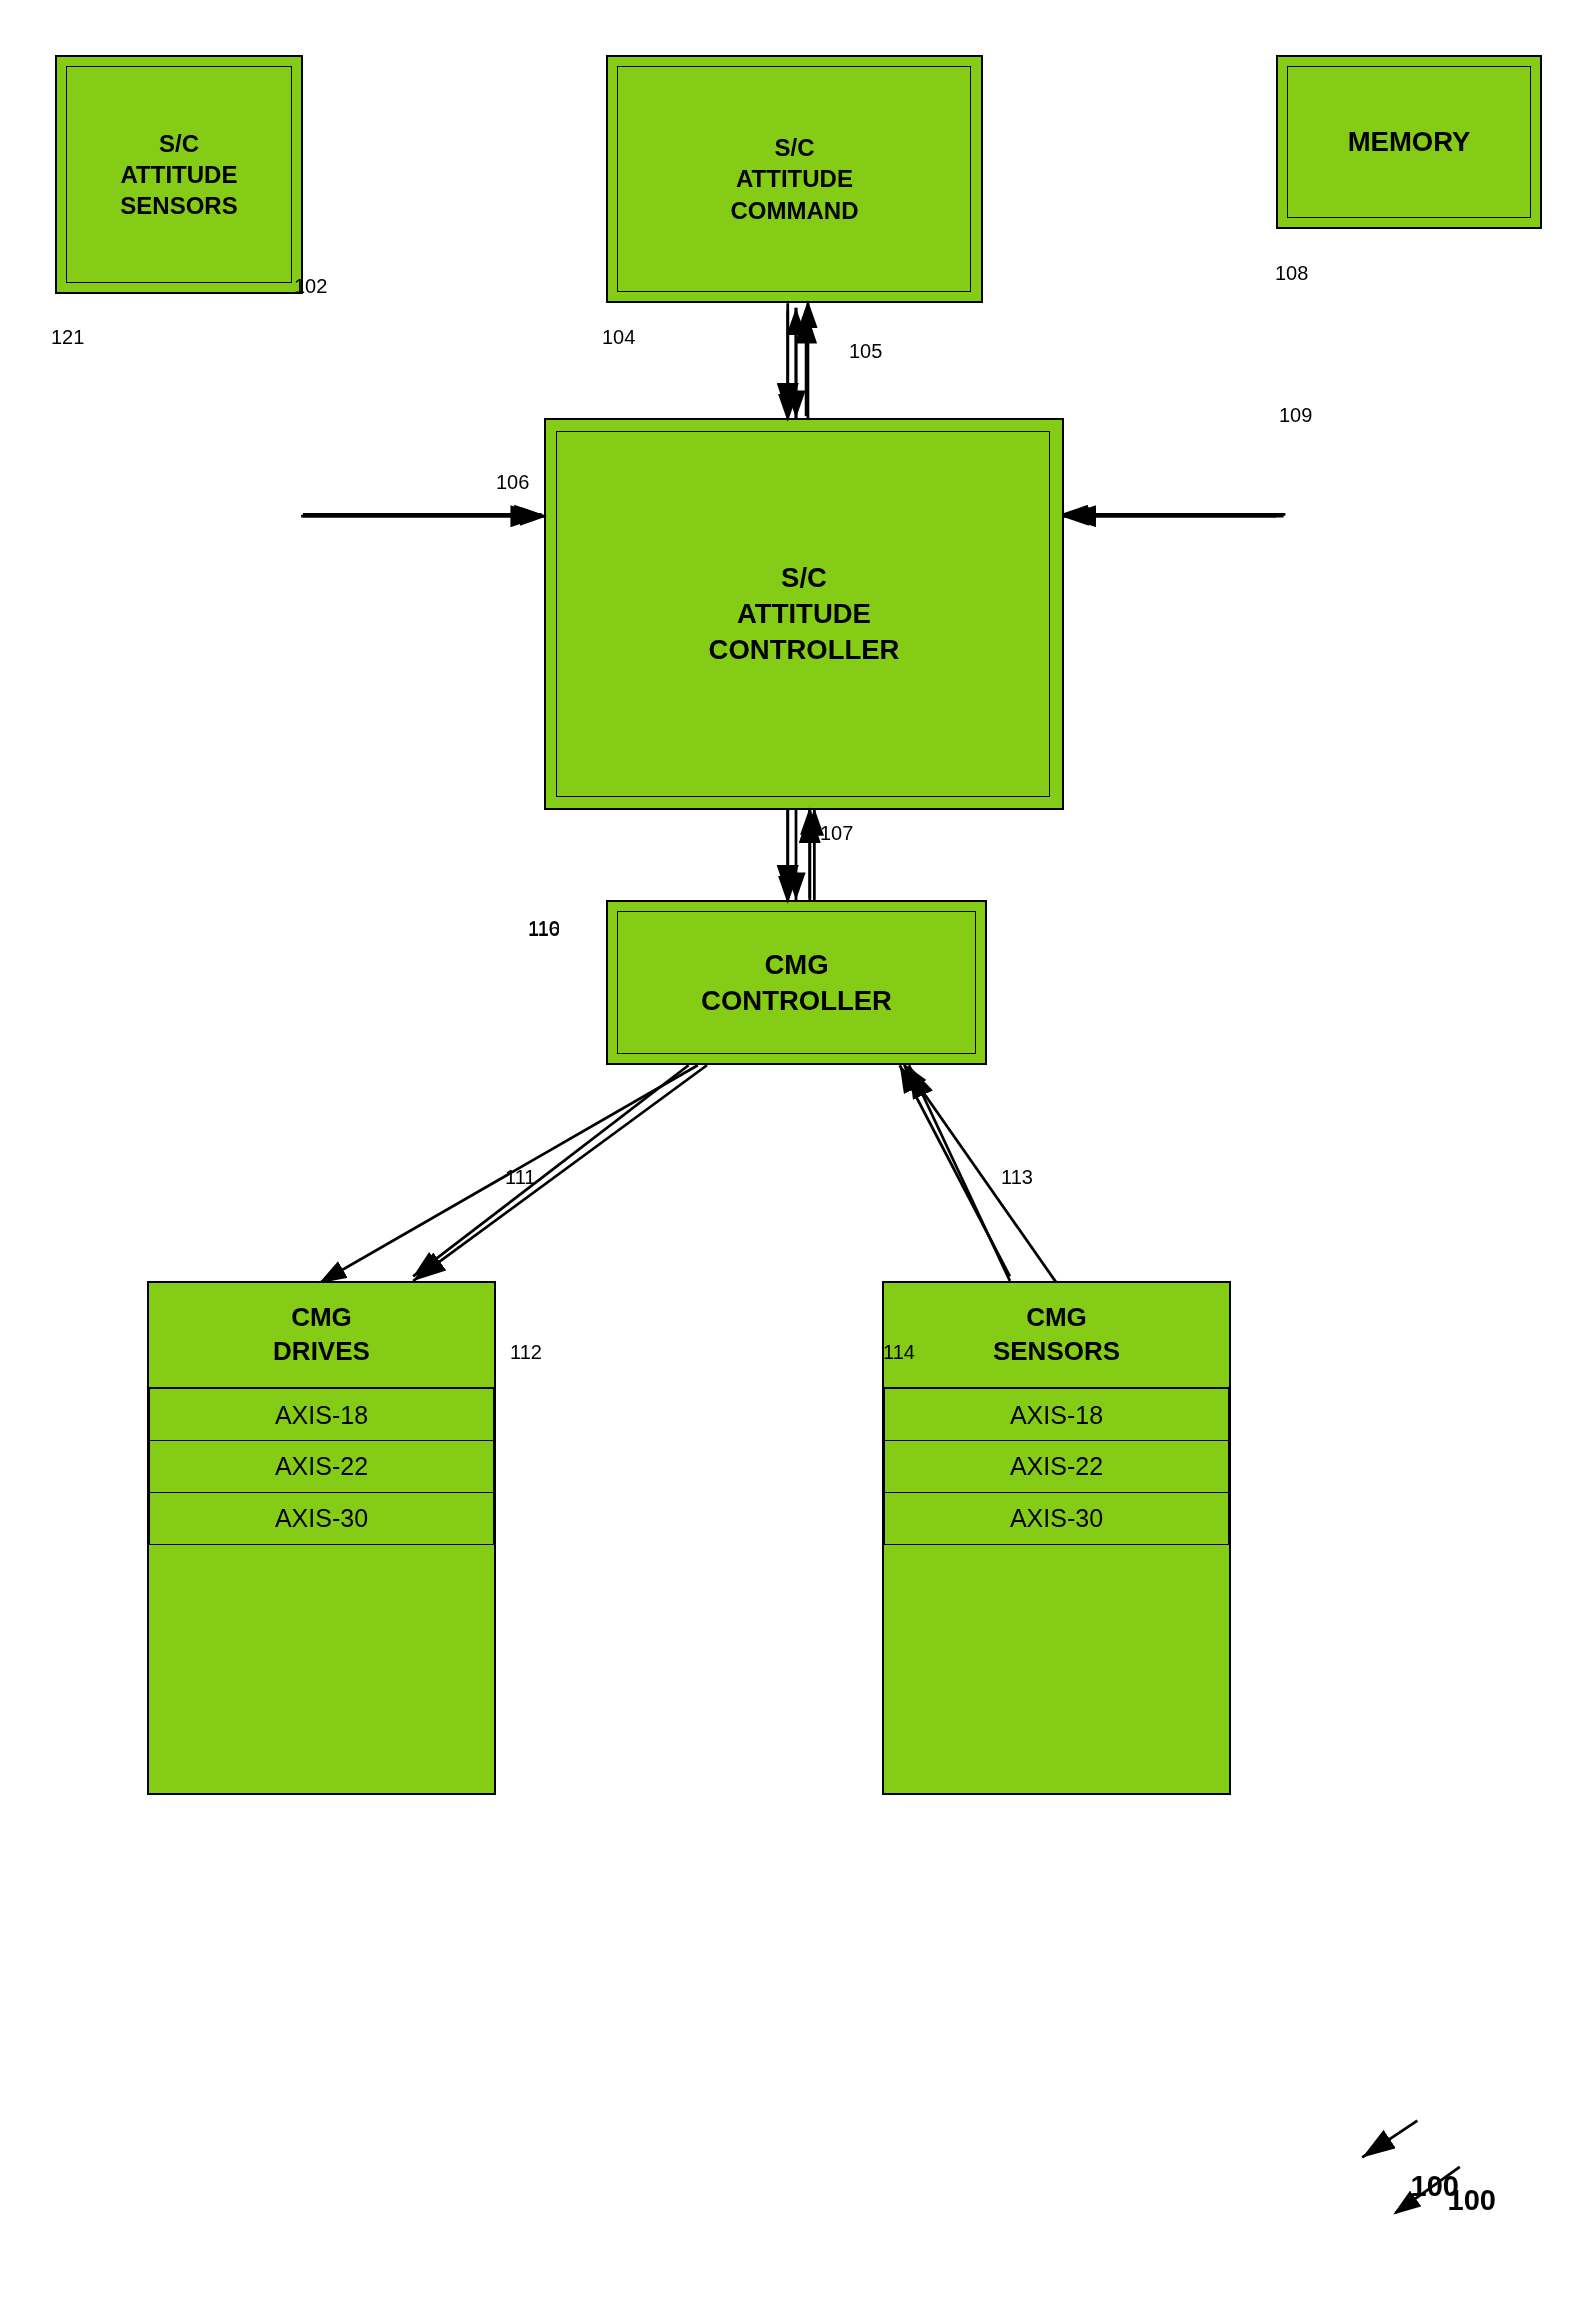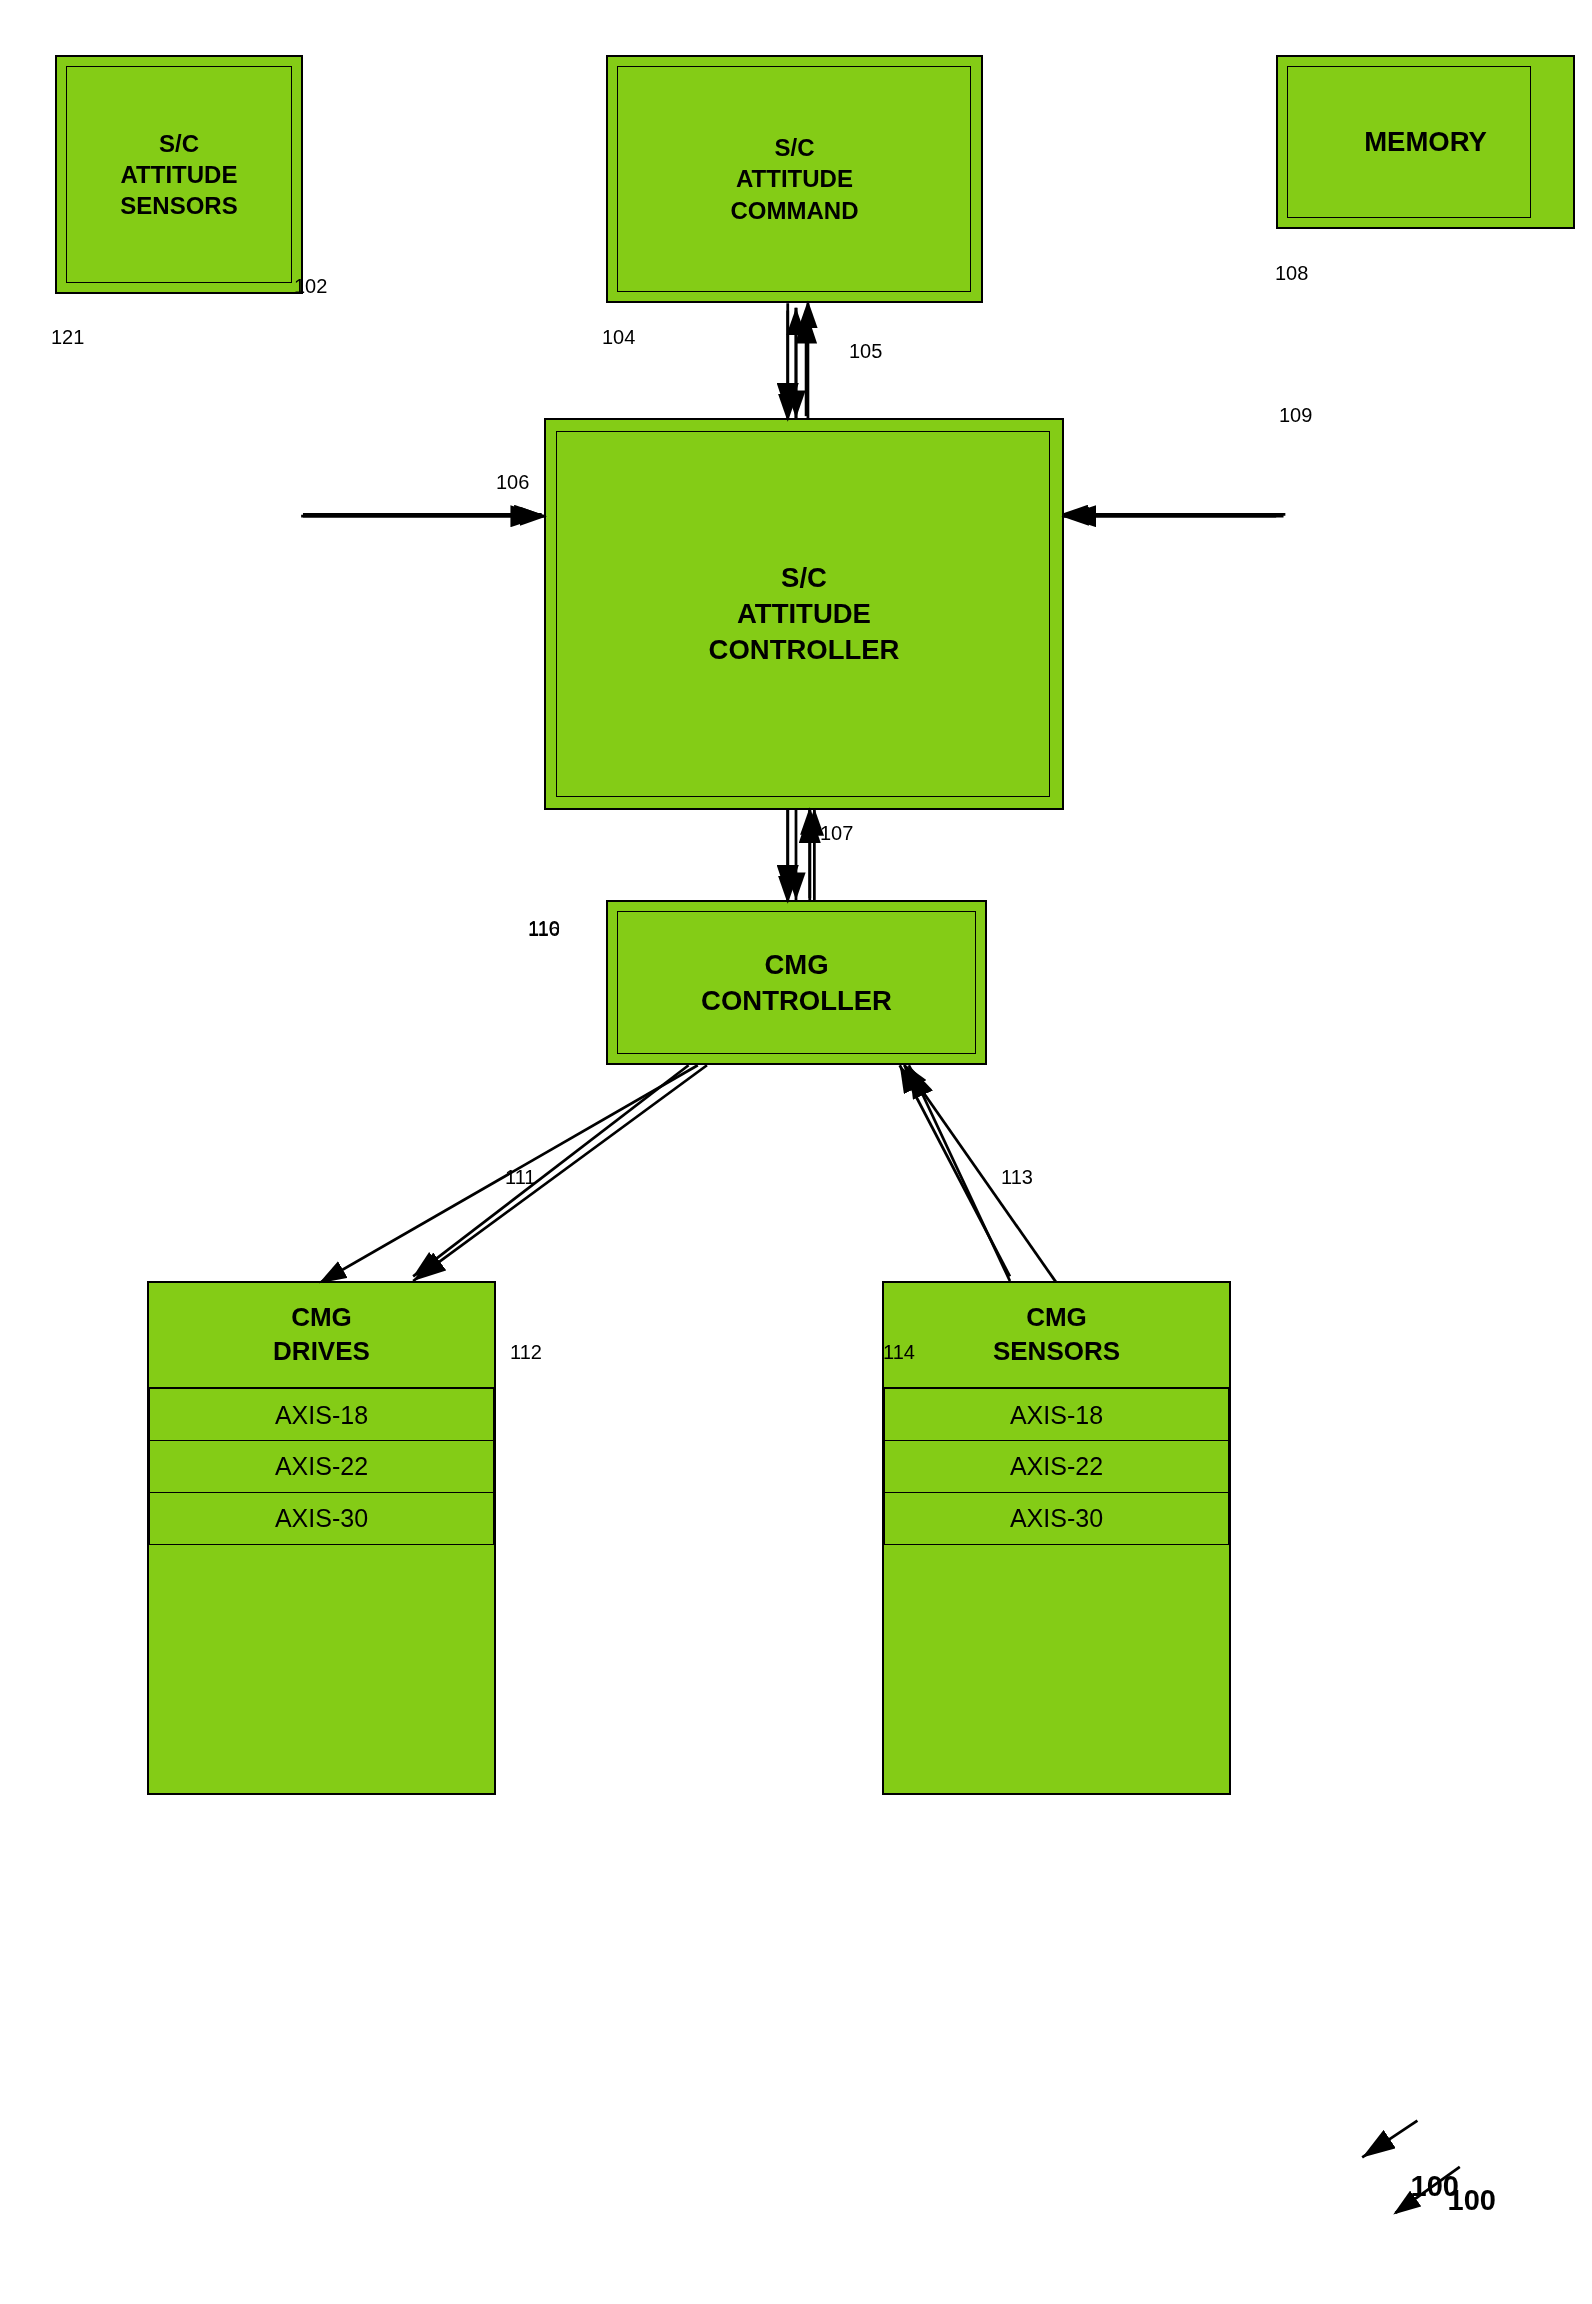--- a/index.html
+++ b/index.html
@@ -130,21 +130,21 @@
 
   <div class="box" style="left:606px; top:55px; width:377px; height:248px; font-size:24px;">
     <span>S/C<br>ATTITUDE<br>COMMAND</span>
   </div>
   <div style="position:absolute; left:617px; top:66px; width:354px; height:226px; border:1.8px solid #000; pointer-events:none;"></div>
 
   <span class="label" style="left:602px; top:326px;">104</span>
 
   <span class="label" style="left:820px; top:340px;margin-left:29px;">105</span>
 
-  <div class="box" style="left:1276px; top:55px; width:299px; height:174px; font-size:27.5px;">
+  <div class="box" style="left:1276px; top:55px; width:266px; height:174px; font-size:27.5px;">
     <span>MEMORY</span>
   </div>
   <div style="position:absolute; left:1287px; top:66px; width:244px; height:152px; border:1.8px solid #000; pointer-events:none;"></div>
 
   <span class="label" style="left:1275px; top:262px;">108</span>
 
   <span class="label" style="left:1279px; top:404px;">109</span>
 
   <div class="box" style="left:544px; top:418px; width:520px; height:392px; font-size:27.5px;">
     <span>S/C<br>ATTITUDE<br>CONTROLLER</span>

